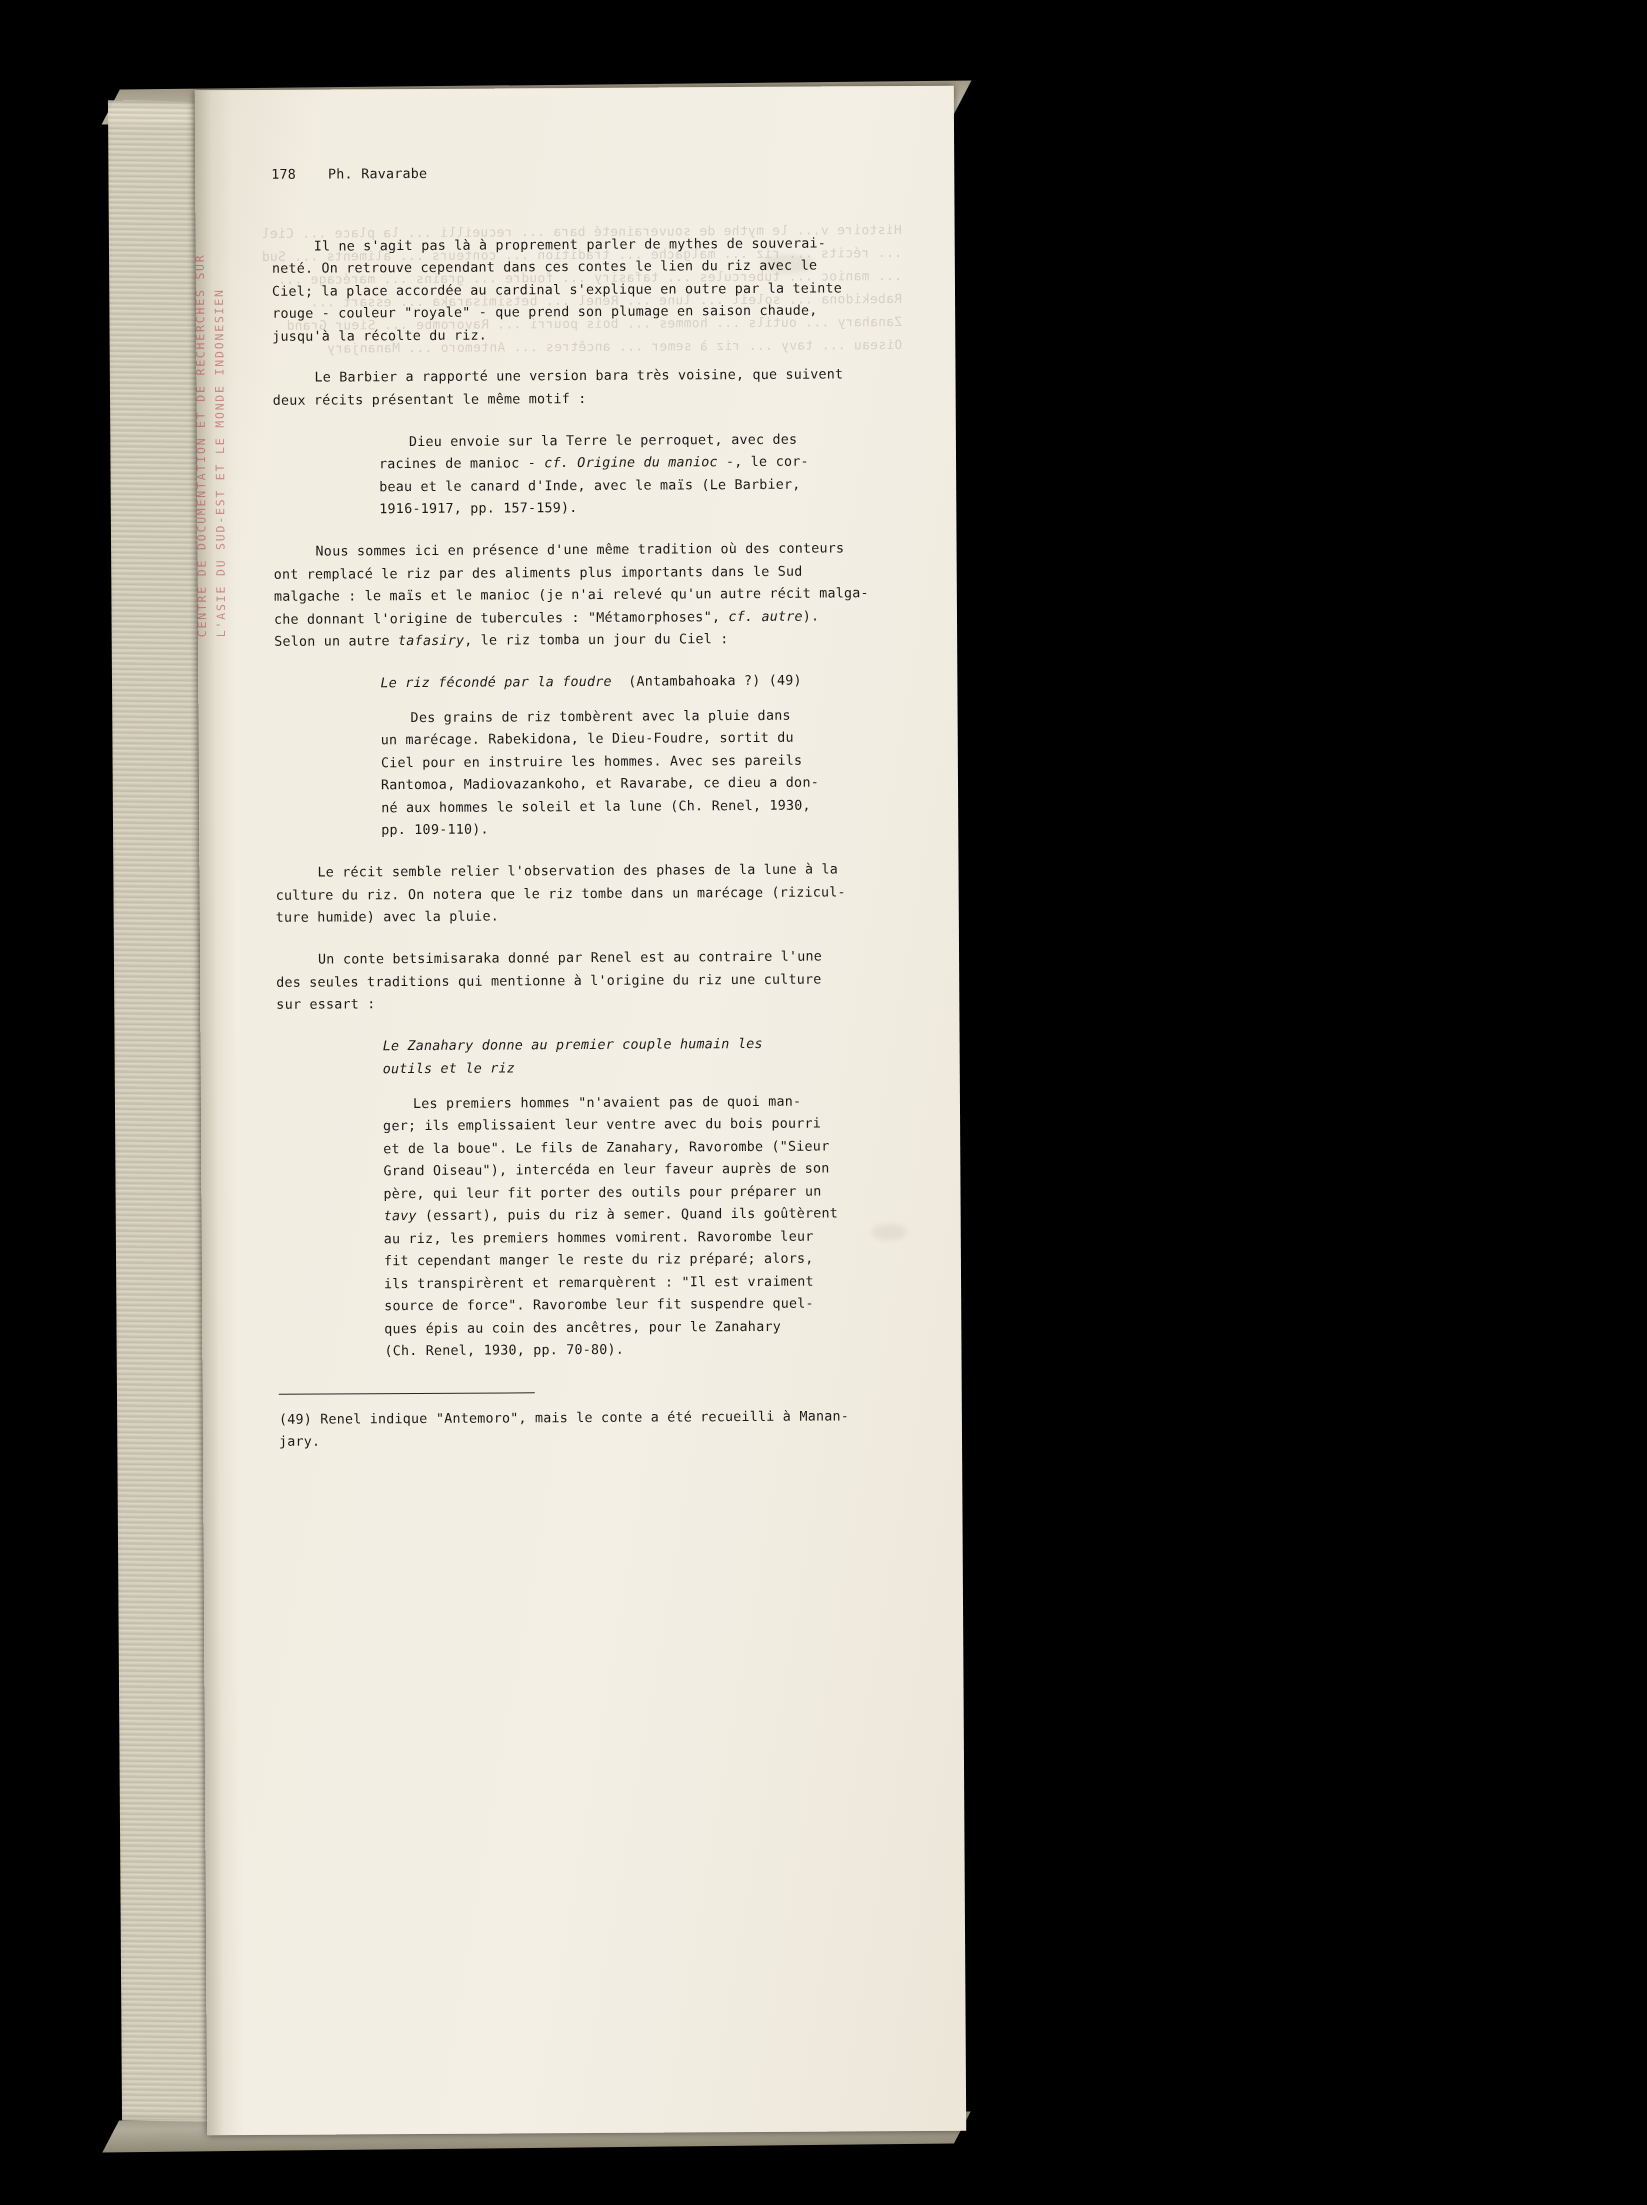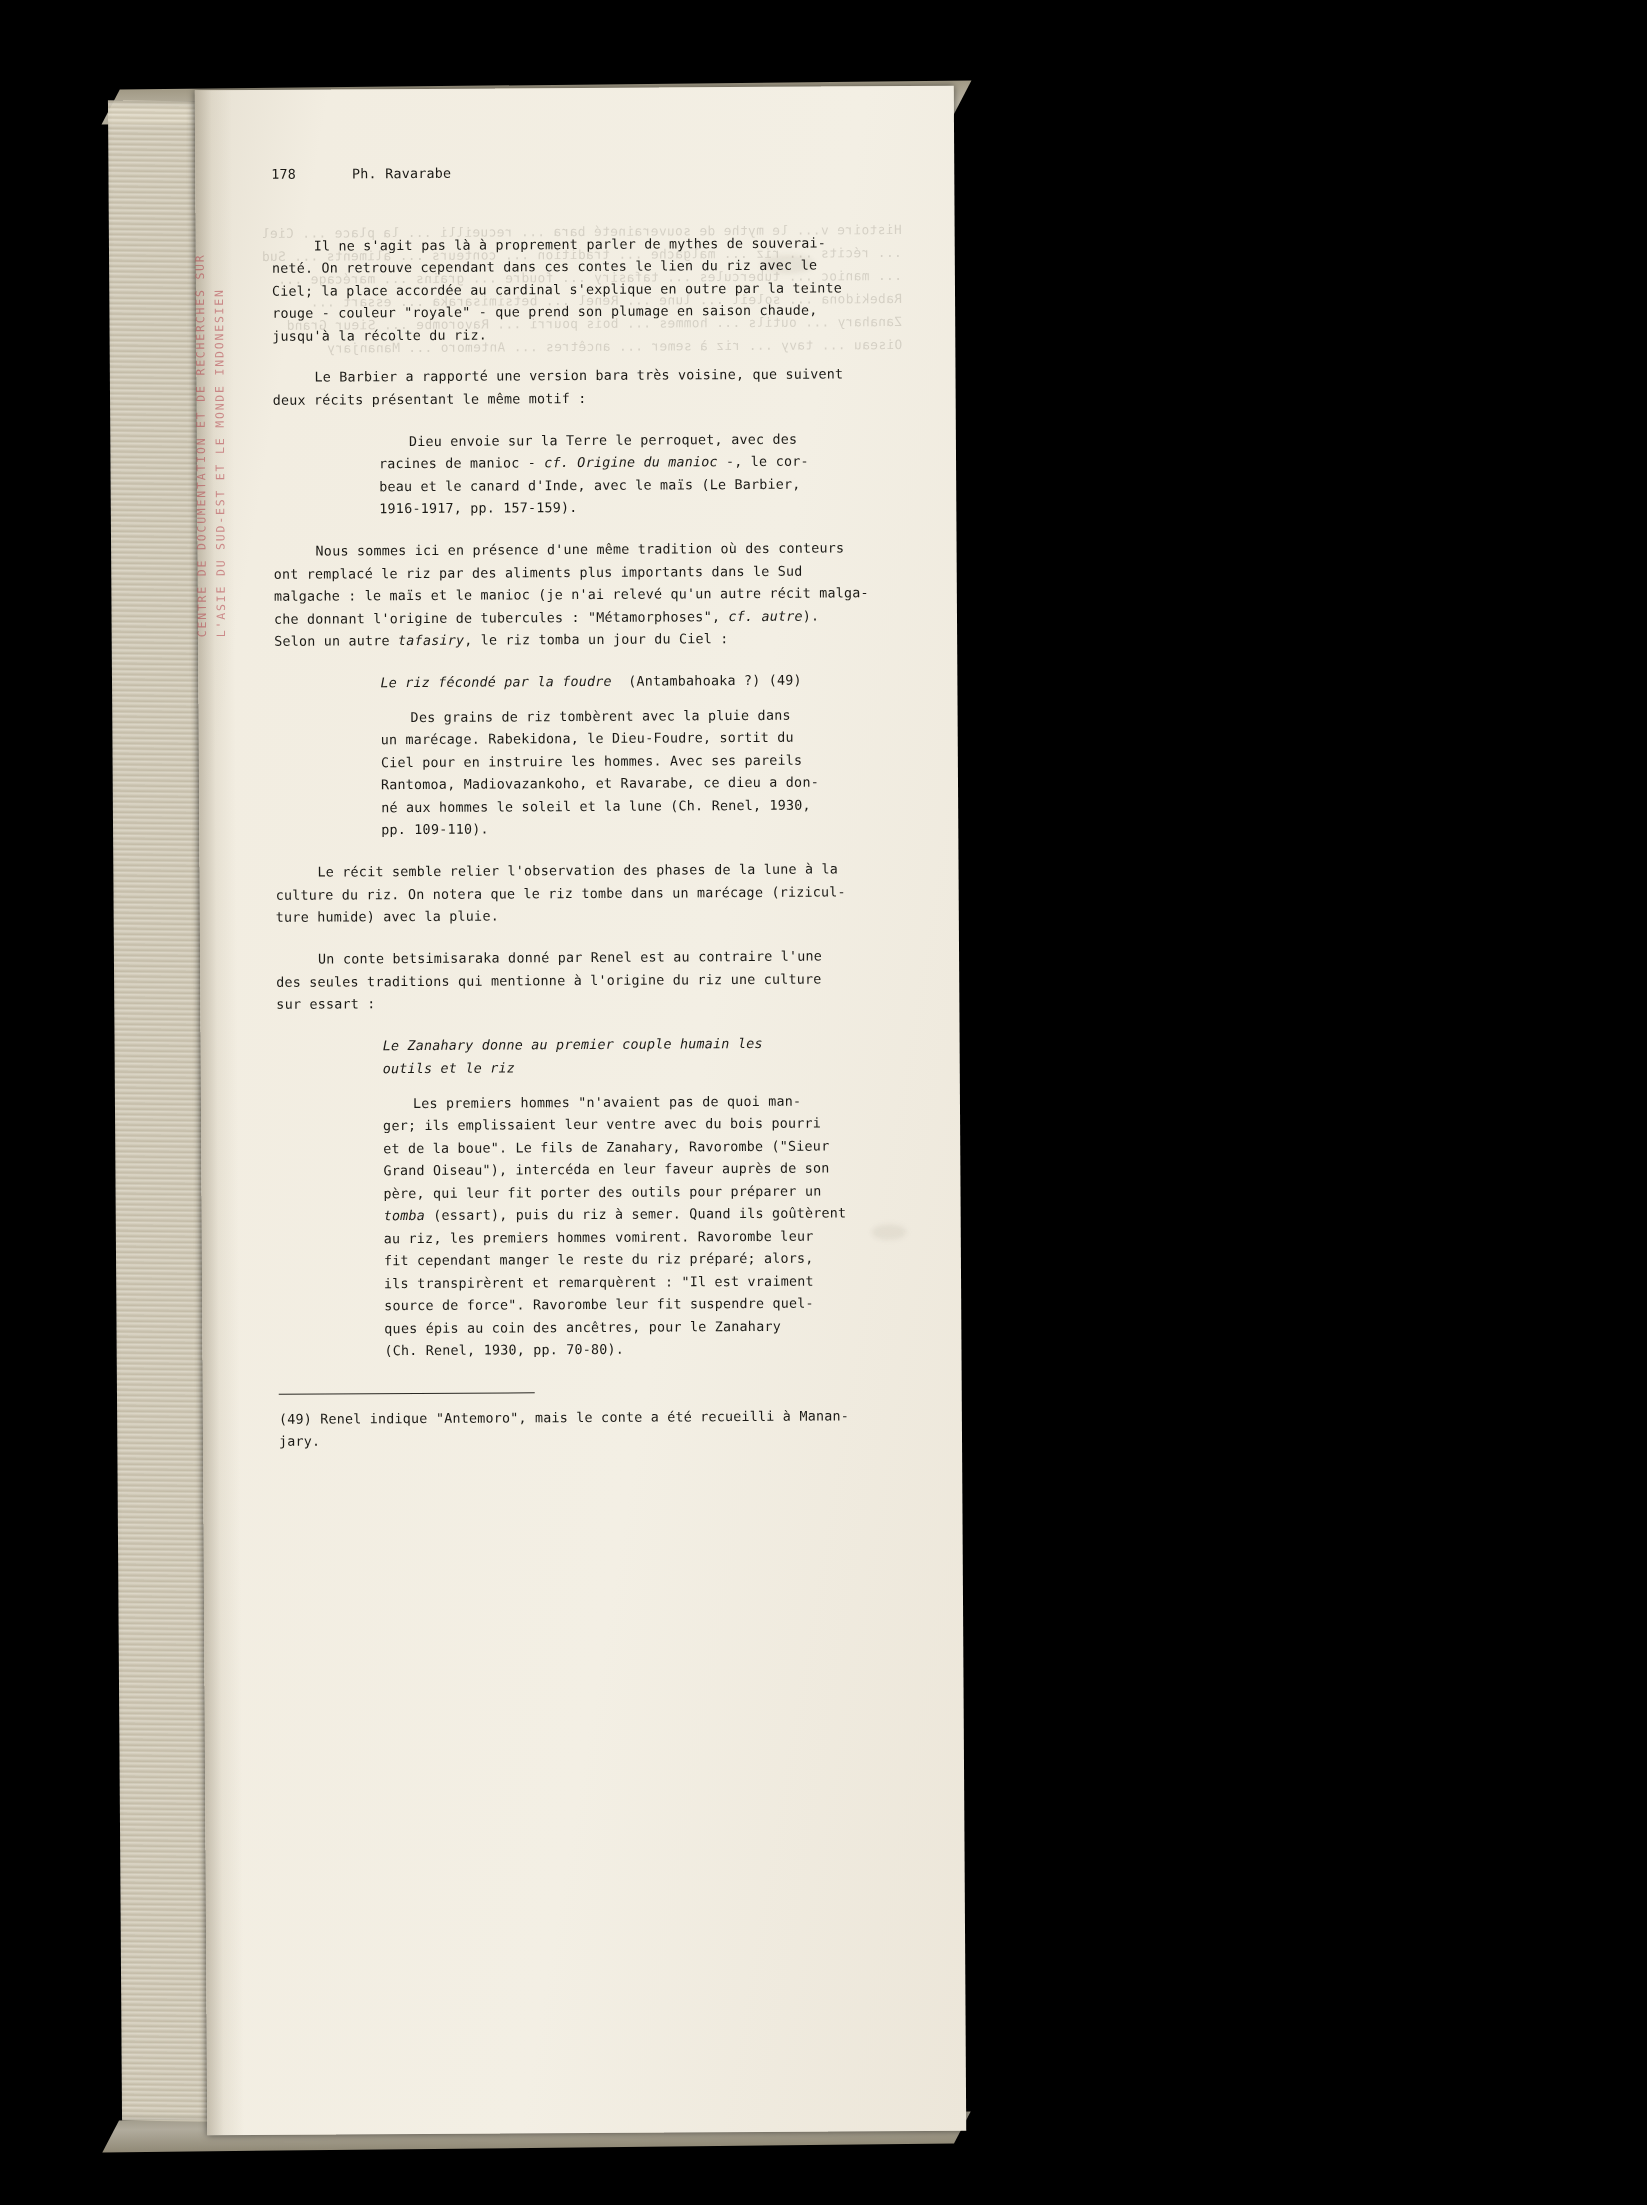--- a/index.html
+++ b/index.html
@@ -124,21 +124,21 @@
     color: #1b1a16;
     font-size: 13.4px;
     line-height: 22.5px;
     letter-spacing: 0.2px;
   }
 
   .header-line {
     margin: 0 0 49px 0;
     white-space: pre;
   }
-  .folio { margin-right: 56px; }
+  .folio { margin-right: 32px; }
 
   p.para {
     margin: 0 0 19.4px 0;
     text-align: left;
     white-space: pre-wrap;
   }
   p.para.indent { text-indent: 42px; }
 
   .quote {
     margin: 0 0 19.4px 0;
@@ -251,21 +251,21 @@
 sur essart :</p>
 
       <div class="taletitle2">Le Zanahary donne au premier couple humain les
 outils et le riz</div>
 
       <div class="quote first-indent"><span>Les premiers hommes "n'avaient pas de quoi man-
 ger; ils emplissaient leur ventre avec du bois pourri
 et de la boue". Le fils de Zanahary, Ravorombe ("Sieur
 Grand Oiseau"), intercéda en leur faveur auprès de son
 père, qui leur fit porter des outils pour préparer un
-</span><span class="it">tomba</span><span> (essart), puis du riz à semer. Quand ils goûtèrent
+</span><span class="it">tavy</span><span> (essart), puis du riz à semer. Quand ils goûtèrent
 au riz, les premiers hommes vomirent. Ravorombe leur
 fit cependant manger le reste du riz préparé; alors,
 ils transpirèrent et remarquèrent : "Il est vraiment
 source de force". Ravorombe leur fit suspendre quel-
 ques épis au coin des ancêtres, pour le Zanahary
 (Ch. Renel, 1930, pp. 70-80).</span></div>
 
       <hr class="rule">
 
       <p class="footnote">(49) Renel indique "Antemoro", mais le conte a été recueilli à Manan-

